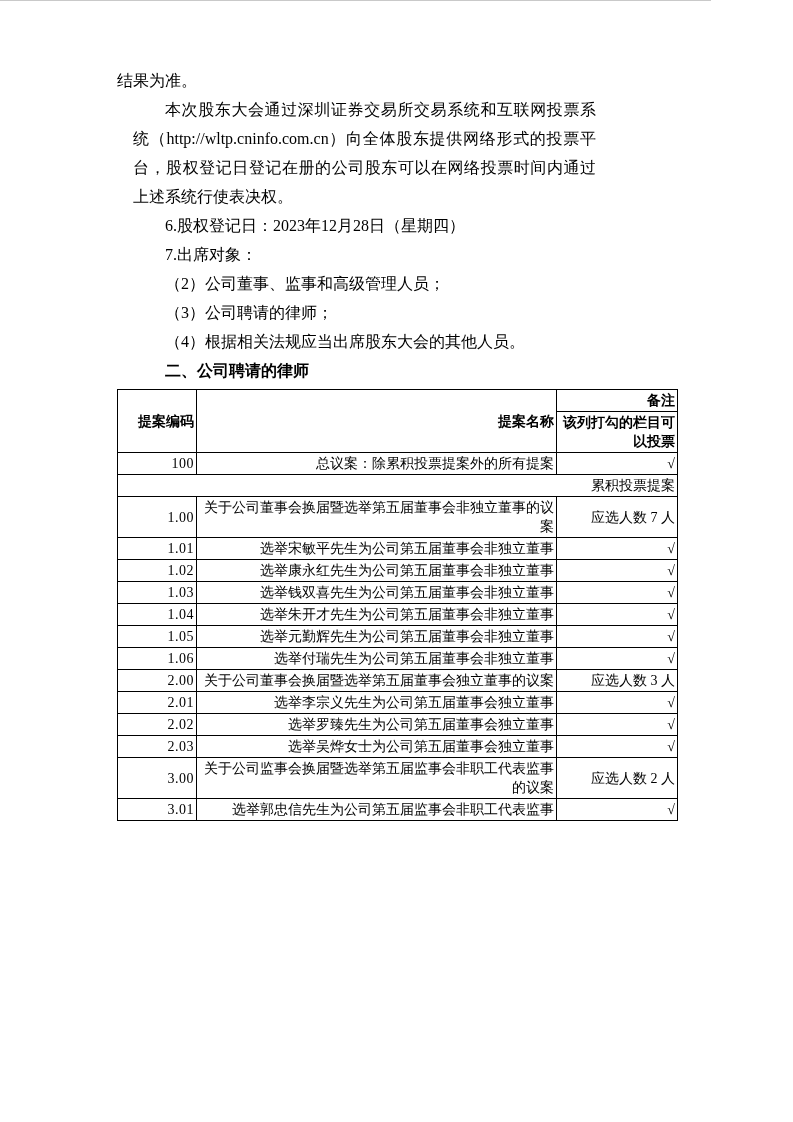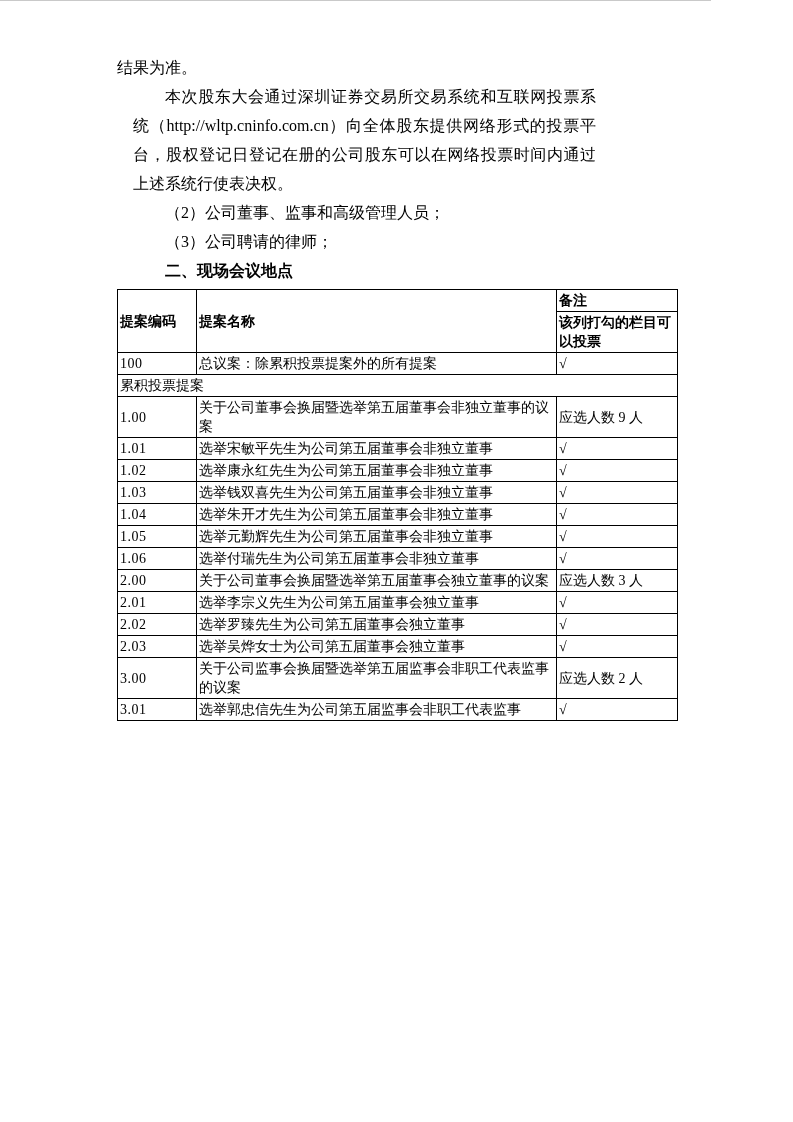--- a/index.html
+++ b/index.html
@@ -7,21 +7,21 @@
   body {
     width: 793px; height: 1122px;
     background: #ffffff;
     color: #000000;
     font-family: "Liberation Serif", "DejaVu Serif", serif;
     overflow: hidden;
   }
   .page {
     width: 711px; height: 1122px;
     border-top: 1px solid #c9c9c9;
-    padding: 52px 115px 0 117px;
+    padding: 65px 115px 0 117px;
   }
   
   .doc p {
     margin: 0;
     font-size: 16px;
     line-height: 29px;
     text-align: justify;
   }
   .doc p.indent { text-indent: 32px; margin-left: 16px; }
   .doc p.heading { font-weight: bold; text-align: left; }
@@ -31,44 +31,47 @@
     border-collapse: collapse;
     table-layout: fixed;
     width: 560px;
     margin-top: 4px;
   }
   table.proposals td {
     border: 1px solid #000;
     font-size: 14px;
     line-height: 19px;
     padding: 1px 2px;
-    text-align: left;
+    text-align: right;
     vertical-align: middle;
     overflow: hidden;
   }
   td.th { font-weight: bold; }
   td.remark-head { height: 21px; }
   td.remark-note { padding: 1px 9px; }
   td.name {
     text-align: left;
     padding: 1px 10px 1px 7px;
   }
   td.name-center { text-align: center; }
   td.code { letter-spacing: 0.5px; }
 </style>
 </head>
 <body>
 
 <div class="page">
   <div class="doc">
     <p>结果为准。</p>
     <p class="indent"><span>本次股东大会通过深圳证券交易所交易系统和互联网投票系统</span><span class="u-nowrap">（http://wltp.cninfo.com.cn）</span><span>向全体股东提供网络形式的投票平台，股权登记日登记在册的公司股东可以在网络投票时间内通过上述系统行使表决权。</span></p>
+    <p class="indent">6.股权登记日：2023年12月28日（星期四）</p>
+    <p class="indent">7.出席对象：</p>
     <p class="indent">（2）公司董事、监事和高级管理人员；</p>
     <p class="indent">（3）公司聘请的律师；</p>
-    <p class="indent heading">二、现场会议地点</p>
+    <p class="indent">（4）根据相关法规应当出席股东大会的其他人员。</p>
+    <p class="indent heading">二、公司聘请的律师</p>
   </div>
 
   <table class="proposals">
     <colgroup>
       <col style="width:79px">
       <col style="width:360px">
       <col style="width:121px">
     </colgroup>
     <tbody>
       <tr>
@@ -86,21 +89,21 @@
         <td>√</td>
       </tr>
 
       <tr>
         <td colspan="3">累积投票提案</td>
       </tr>
 
       <tr>
         <td class="code">1.00</td>
         <td class="name">关于公司董事会换届暨选举第五届董事会非独立董事的议案</td>
-        <td>应选人数 9 人</td>
+        <td>应选人数 7 人</td>
       </tr>
       <tr>
         <td class="code">1.01</td>
         <td class="name">选举宋敏平先生为公司第五届董事会非独立董事</td>
         <td>√</td>
       </tr>
       <tr>
         <td class="code">1.02</td>
         <td class="name">选举康永红先生为公司第五届董事会非独立董事</td>
         <td>√</td>

